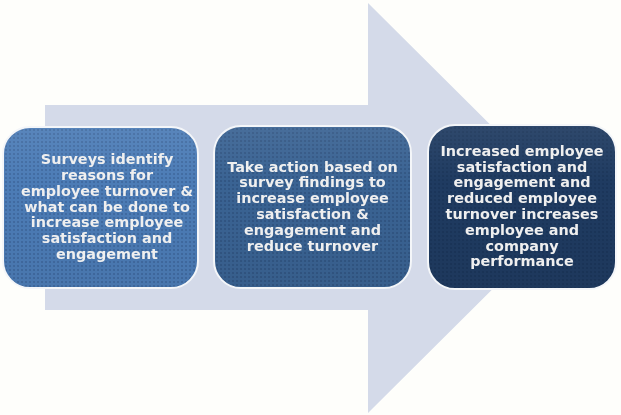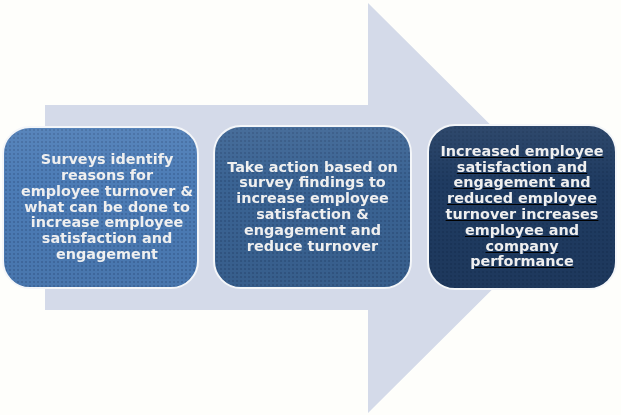--- a/index.html
+++ b/index.html
@@ -71,21 +71,21 @@
 
   <div class="step-box box-2" style="background-color: rgb(58, 99, 147);">
     <div class="step-text">Take action based on
 survey findings to
 increase employee
 satisfaction &amp;
 engagement and
 reduce turnover</div>
   </div>
 
-  <div class="step-box box-3" style="background-color: rgb(31, 59, 97); text-decoration: underline;">
+  <div class="step-box box-3" style="background-color: rgb(31, 59, 97);">
     <div class="step-text">Increased employee
 satisfaction and
 engagement and
 reduced employee
 turnover increases
 employee and
 company
 performance</div>
   </div>
 

